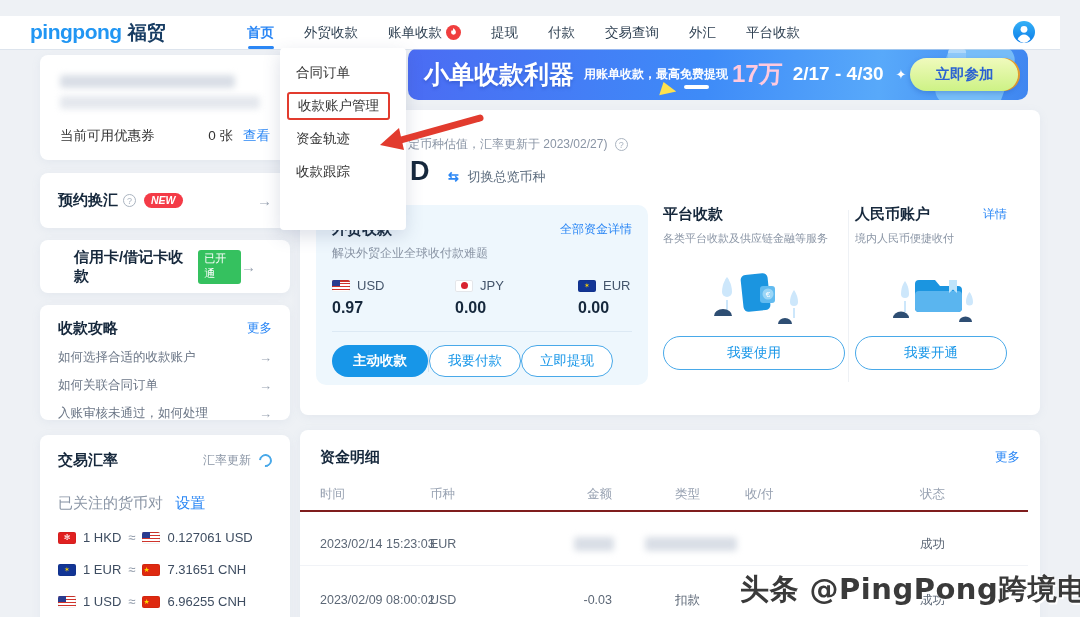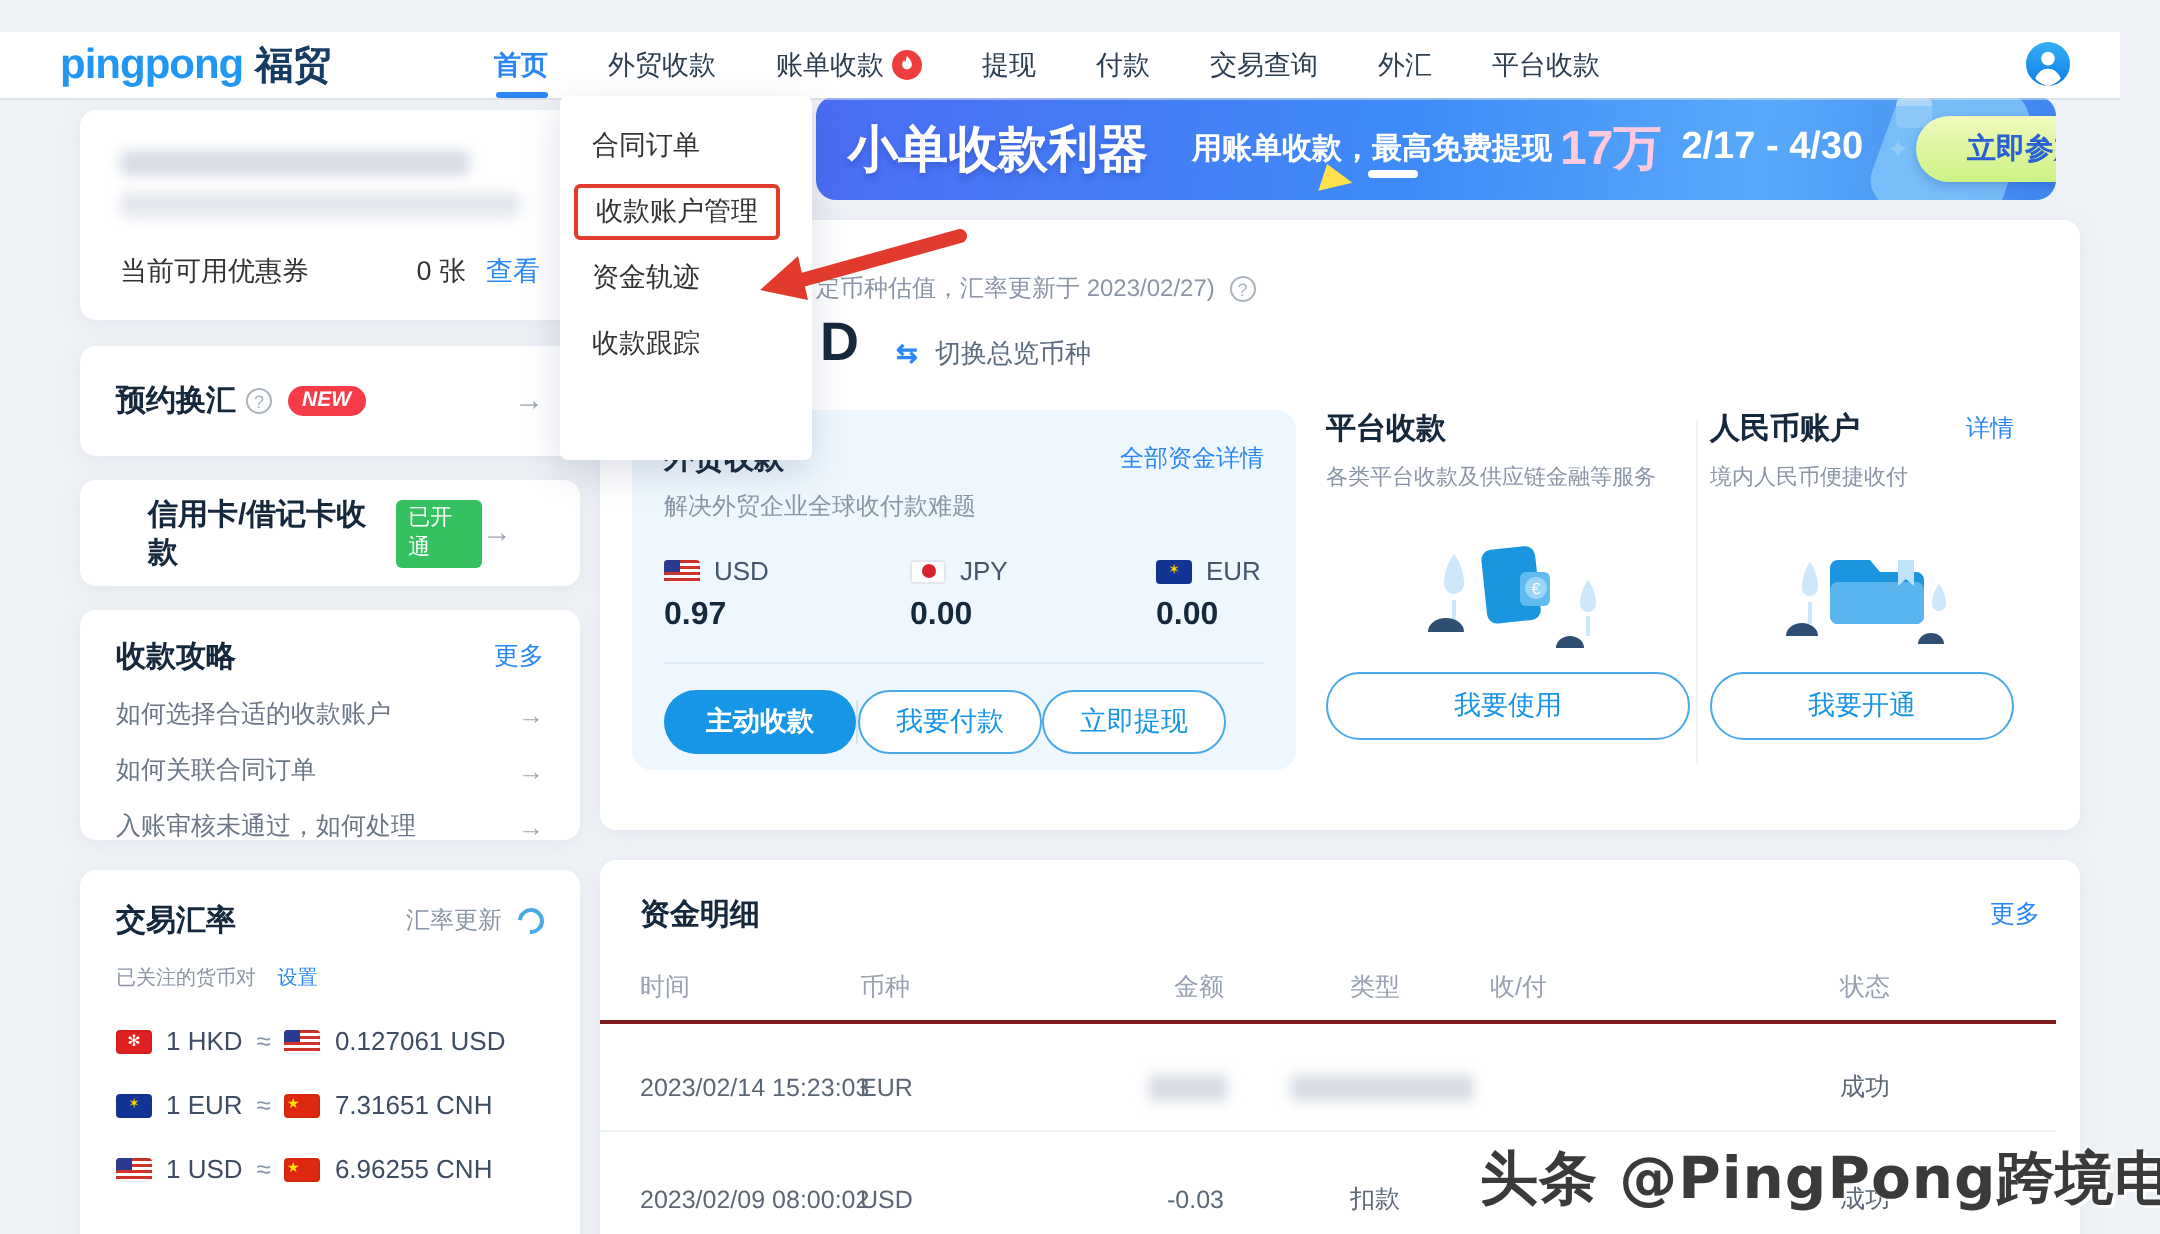--- a/index.html
+++ b/index.html
@@ -48,21 +48,21 @@
   .guide-head { display:flex; align-items:center; }
   .guide-more { margin-left:auto; font-size:12.5px; }
   .guide-item { display:flex; align-items:center; font-size:12.5px; color:#6b7686; margin-top:11px; cursor:pointer; }
   .guide-item .row-arrow { font-size:13px; }
 
   .c-rate { left:40px; top:435px; width:250px; height:200px; padding:16px 18px; }
   .rate-head { display:flex; align-items:center; }
   .rate-upd { margin-left:auto; font-size:12px; color:#8a95a5; }
   .refresh-icon { display:inline-block; width:13px; height:13px; border:2px solid #4aa9e9; border-radius:50%;
                   border-left-color:transparent; transform:rotate(-40deg); margin-left:8px; vertical-align:-2px; }
-  .watch-row { margin-top:12px; font-size:10px; color:#8a95a5; }
+  .watch-row { margin-top:24px; font-size:15px; color:#8a95a5; }
   .watch-row .link { margin-left:8px; }
   .pair-row { display:flex; align-items:center; gap:7px; margin-top:17px; font-size:13px; color:#3e4d61; }
   .approx { color:#8a95a5; }
 
   
   .flag { position:relative; display:inline-block; width:18px; height:12px; border-radius:2px; overflow:hidden;
           box-shadow:inset 0 0 0 1px rgba(0,0,0,.05); flex:none; background:#ccc; }
   .flag-us { background:repeating-linear-gradient(180deg,#d0342c 0 1.5px,#fff 1.5px 3px); }
   .flag-us::before { content:""; position:absolute; left:0; top:0; width:8px; height:6px; background:#2a3b8f; }
   .flag-hk { background:#e02020; }
@@ -86,22 +86,22 @@
   .banner { position:absolute; left:408px; top:48px; width:620px; height:52px; border-radius:10px; z-index:5;
             background:linear-gradient(95deg,#4b6cf3 0%,#3e8bf8 48%,#58a9fa 76%,#3f86f0 100%);
             display:flex; align-items:center; padding:0 16px; overflow:hidden; }
   .b-ribbon { position:absolute; right:20px; top:-10px; width:66px; height:74px; background:#7fc4f8; opacity:.85;
               border-radius:14px; transform:rotate(20deg); }
   .b-grid { position:absolute; right:62px; top:1px; width:18px; height:15px; border-radius:3px;
             background:linear-gradient(180deg,rgba(255,255,255,.5) 0 4px,rgba(255,255,255,.2) 4px); opacity:.8; }
   .b-coin { position:absolute; right:8px; top:10px; width:33px; height:33px; border-radius:50%;
             background:radial-gradient(circle at 35% 30%,#ffe894,#ffc13d 70%); border:2px solid #f2a427;
             display:flex; align-items:center; justify-content:center; font-size:16px; font-weight:bold; color:#e8960f; }
-  .b-title { font-size:25px; font-weight:bold; color:#fff; text-shadow:0 2px 3px rgba(30,60,160,.35); margin-right:22px; white-space:nowrap; }
-  .b-sub { font-size:15px; font-weight:bold; color:#fff; white-space:nowrap; }
+  .b-title { font-size:25px; font-weight:bold; color:#fff; text-shadow:0 2px 3px rgba(30,60,160,.35); margin-right:10px; white-space:nowrap; }
+  .b-sub { font-size:12px; font-weight:bold; color:#fff; white-space:nowrap; }
   .b-amount { font-size:24px; font-weight:bold; color:#ffc9de; margin:0 4px; white-space:nowrap; }
   .b-dates { font-size:19px; font-weight:bold; color:#fff; margin-left:6px; white-space:nowrap; }
   .b-sparkle { color:#fff; font-size:13px; margin-left:12px; }
   .b-cta { margin-left:4px; background:linear-gradient(180deg,#f0fabd,#cdf285); color:#2a61d2; font-weight:bold;
            font-size:14.5px; padding:7px 25px; border-radius:18px; border:none; cursor:pointer; white-space:nowrap;
            box-shadow:0 2px 5px rgba(20,60,150,.25); position:relative; z-index:2; }
   .b-plane { position:absolute; left:253px; bottom:2px; width:0; height:0; border-left:15px solid #ffe14d;
              border-top:5px solid transparent; border-bottom:9px solid transparent; transform:rotate(18deg); }
   .b-dash { position:absolute; left:276px; bottom:11px; width:25px; height:4px; background:#fff; border-radius:2px; }
 

